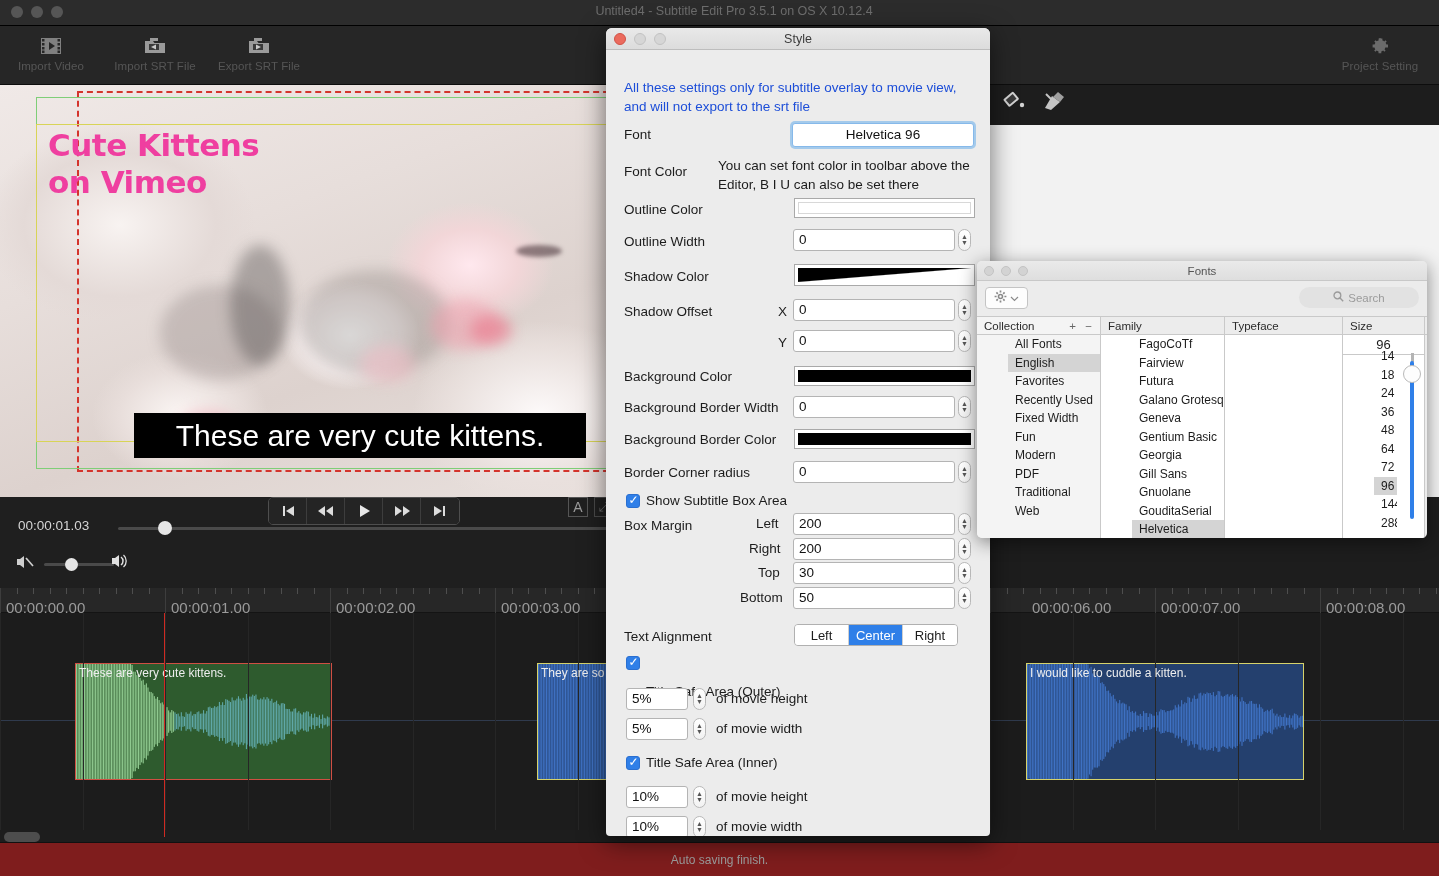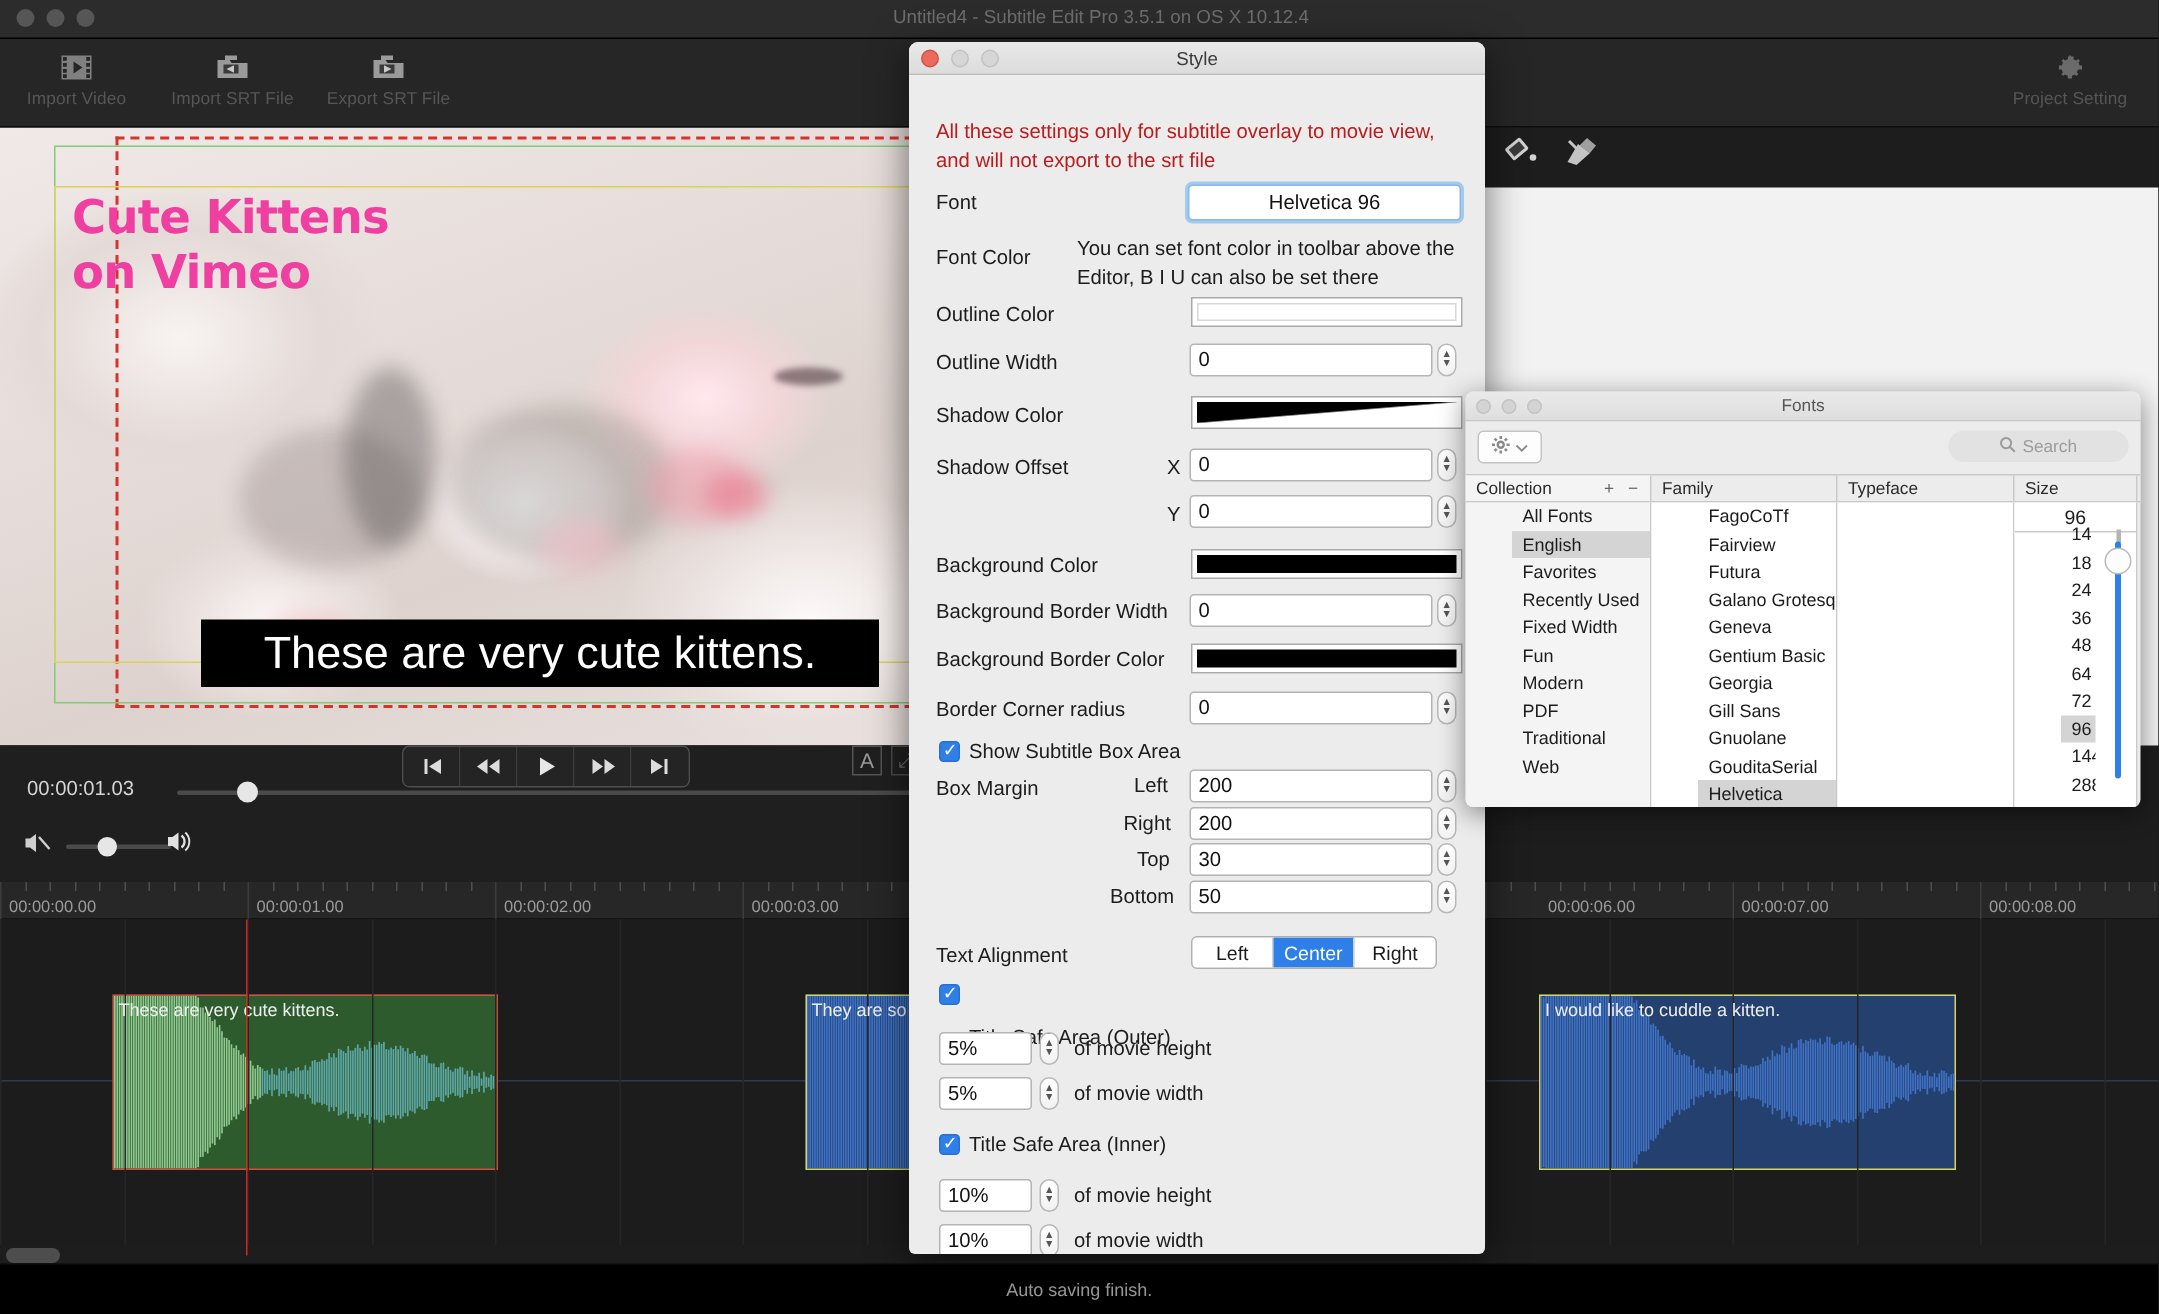--- a/index.html
+++ b/index.html
@@ -129,21 +129,21 @@
   .ed-line { font-size: 15px; color: #111; white-space: nowrap; line-height: 20px; padding-left: 10px;}
   .ed-ts { color: #2b5ed8; }
 
   
   .ruler {
     position: absolute; left: 0; top: 588px; width: 1439px; height: 25px;
     background: #272727; border-bottom: 1px solid #141414;
   }
   .tick { position: absolute; top: 0; width: 1px; height: 6px; background: #4e4e4e; }
   .tick.major { height: 25px; background: #3d3d3d; }
-  .rlabel { position: absolute; top: 11px; font-size: 11px; color: #9a9a9a; }
+  .rlabel { position: absolute; top: 11px; font-size: 15px; color: #9a9a9a; }
 
   .track {
     position: absolute; left: 0; top: 613px; width: 1439px; height: 217px;
     background: #1c1c1c;
   }
   .grid-v { position: absolute; top: 0; width: 1px; height: 217px; background: #262626; }
   .midline { position:absolute; left:0; top:107px; width:1439px; height:1px; background:#2f3a4d; }
 
   .clip { position: absolute; top: 50px; height: 117px; overflow: hidden; }
   .clip-sel { background: #2e5b2e; border: 1px solid #cf4f43; }
@@ -155,21 +155,21 @@
   .wave { position: absolute; left: 0; top: 0; width: 100%; height: 100%; }
 
   .playhead { position: absolute; left: 164px; top: 613px; width: 1px; height: 224px; background: #cf2a22; z-index: 6;}
 
   .hscroll {
     position: absolute; left: 4px; top: 832px; width: 36px; height: 10px;
     background: #4d4d4d; border-radius: 5px;
   }
   .statusbar {
     position: absolute; left: 0; top: 842px; width: 1439px; height: 34px;
-    background: #000000; border-top: 1px solid #111;
+    background: #7f1d1d; border-top: 1px solid #111;
     display: flex; align-items: center; justify-content: center; text-align: center;
   }
   .status-text { font-size: 12px; color: #9d9d9d; }
 
   
   .style-dlg {
     position: absolute; left: 606px; top: 28px; width: 384px; height: 808px;
     background: #ececec; border-radius: 6px 6px 4px 4px;
     box-shadow: 0 6px 26px rgba(0,0,0,.55);
     overflow: hidden; z-index: 20;
@@ -180,21 +180,21 @@
   }
   .sd-title .t { text-align: center; font-size: 12.5px; color: #3b3b3b; line-height: 22px; }
   .sd-dots { position: absolute; left: 8px; top: 5px; display: flex; gap: 8px; }
   .sd-dot { width: 12px; height: 12px; border-radius: 50%; }
   .sd-red { background: #eb6a5d; border: 1px solid #d05247; }
   .sd-gray { background: #d6d6d6; border: 1px solid #c2c2c2; }
 
   .sd-body { position: relative; padding: 0; font-size: 13.5px; color: #1c1c1c; }
   .sd-note {
     position: absolute; left: 18px; top: 28px; width: 350px; font-size: 13.5px;
-    line-height: 19px; color: #b91c1c;
+    line-height: 19px; color: #1d4ed8;
   }
   .lab { position: absolute; font-size: 13.5px; color: #1c1c1c; }
   .fld {
     position: absolute; background: #fff; border: 1px solid #b4b4b4;
     border-radius: 3px; font-size: 13.5px; color: #111; padding: 2px 5px;
   }
   .fld-focus {
     border: 1px solid #86b9ea; box-shadow: 0 0 0 2px rgba(106,175,235,.55);
     text-align: center;
   }

